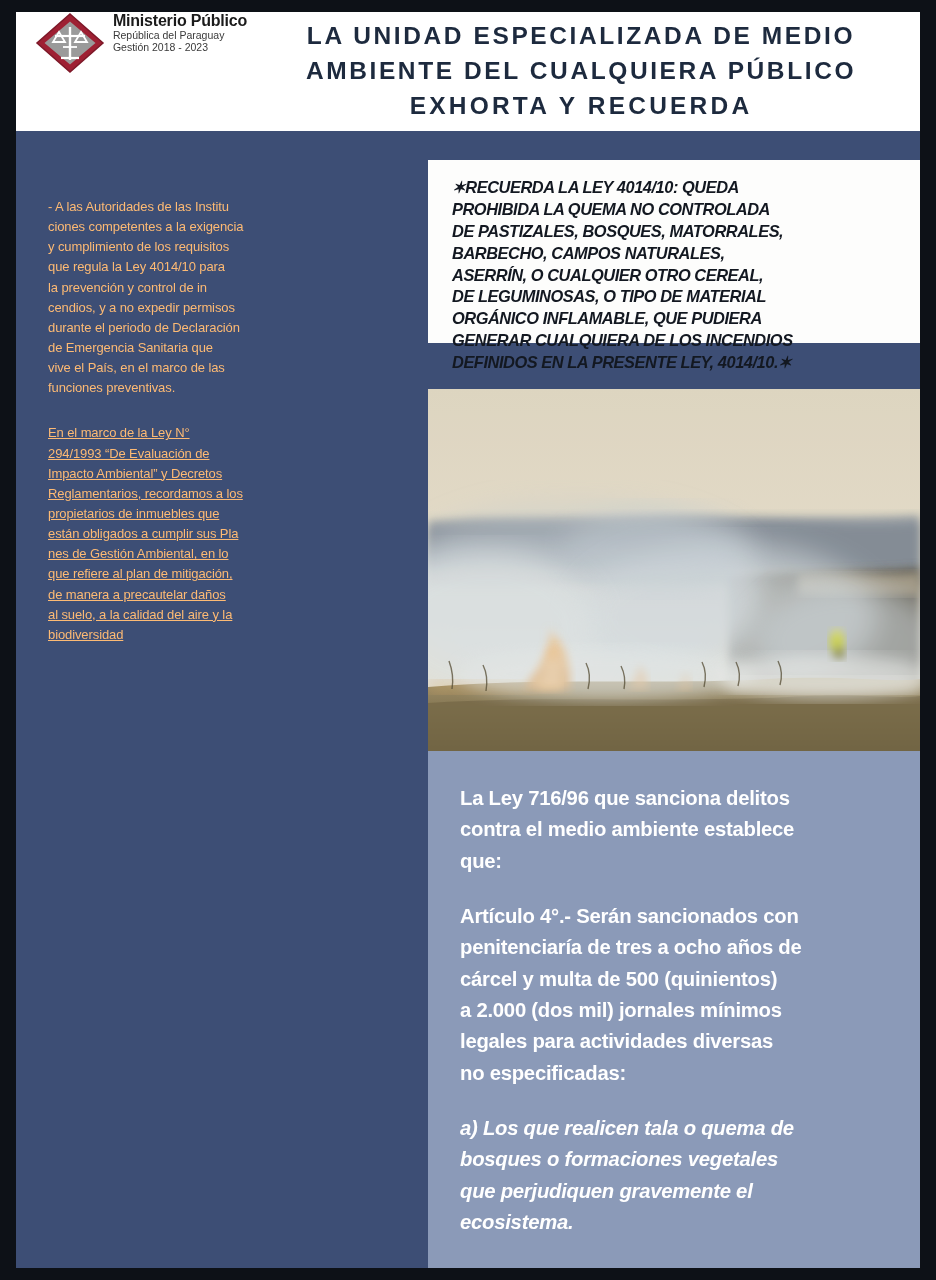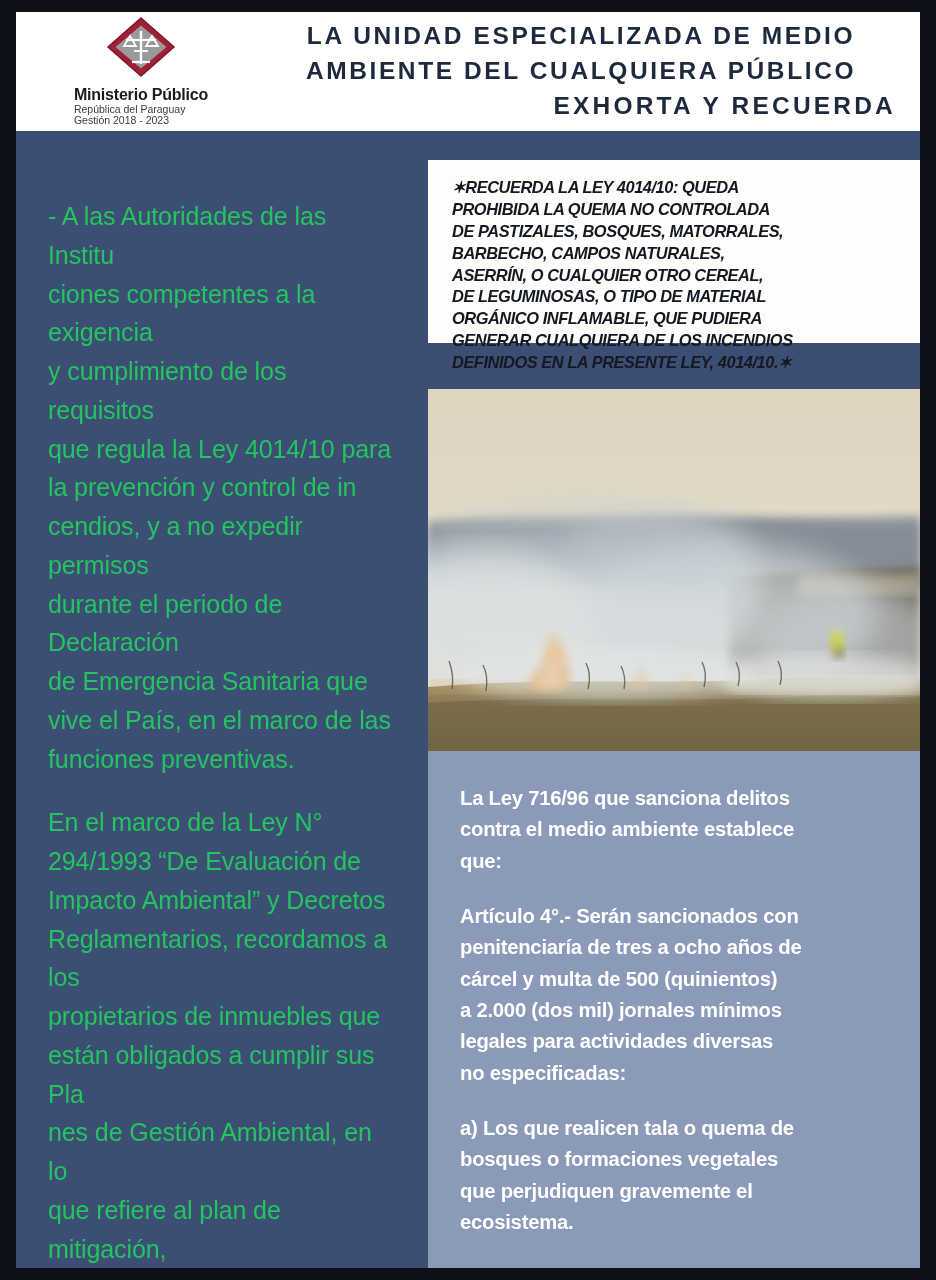--- a/index.html
+++ b/index.html
@@ -19,60 +19,59 @@
 
   
   .header {
     position:absolute; left:0; top:0;
     width:904px; height:119px;
     background:#ffffff;
     display:flex; align-items:center;
   }
   .logo-wrap {
     width:250px; height:100%;
-    display:flex; align-items:center; justify-content:center;
+    display:flex; justify-content:center;
     gap:8px;
-    flex-direction:column;
   }
   .logo-mark { position:relative; width:70px; height:62px; flex:none; }
   .logo-mark svg { display:block; width:70px; height:62px; }
   .logo-text { line-height:1.12; }
   .logo-text .l1 {
     font-size:16px; font-weight:bold; color:#1b1b1b;
     letter-spacing:-0.2px; white-space:nowrap;
   }
   .logo-text .l2, .logo-text .l3 {
     font-size:10.5px; color:#3a3a3a; white-space:nowrap;
   }
   .header-title {
     flex:1; text-align:center;
     padding-right:24px;
     font-size:24.5px; font-weight:bold;
     letter-spacing:2.6px; line-height:1.42;
     color:#1d2a3e;
   }
   .header-title .tl { display:block; }
-  .header-title .tl3 { letter-spacing:3.2px;text-align:right; }
+  .header-title .tl3 { letter-spacing:3.2px; }
 
   
   .left-col {
     position:absolute; left:0; top:119px;
     width:394px; height:1137px;
     background:#3d4e75;
     padding:66px 14px 0 32px;
   }
   .left-col p {
-    color:#22c55e;
-    font-size:25px;
+    color:#fdba74;
+    font-size:13px;
     line-height:1.55;
     margin-bottom:25px;
     letter-spacing:-0.1px;
     white-space:pre-line;
   }
-  .left-col p:last-child { margin-bottom:4px; }
+  .left-col p:last-child { margin-bottom:4px;text-decoration:underline; }
 
   
   .right-col {
     position:absolute; left:394px; top:119px;
     width:510px; height:1137px;
     background:#3d4e75;
   }
   .law-box {
     position:absolute; left:18px; top:29px;
     width:492px; height:183px;
@@ -105,21 +104,21 @@
   }
   .law-panel p {
     color:#ffffff;
     font-size:20.3px;
     font-weight:bold;
     line-height:1.545;
     letter-spacing:-0.25px;
     margin-bottom:24px;
     white-space:pre-line;
   }
-  .law-panel p:last-child { margin-bottom:8px; }
+  .law-panel p:last-child { margin-bottom:8px;font-style:italic; }
 </style>
 </head>
 <body>
 
 <div class="poster">
 
   <div class="header">
 
     <div class="logo-wrap">
       <div class="logo-mark">

